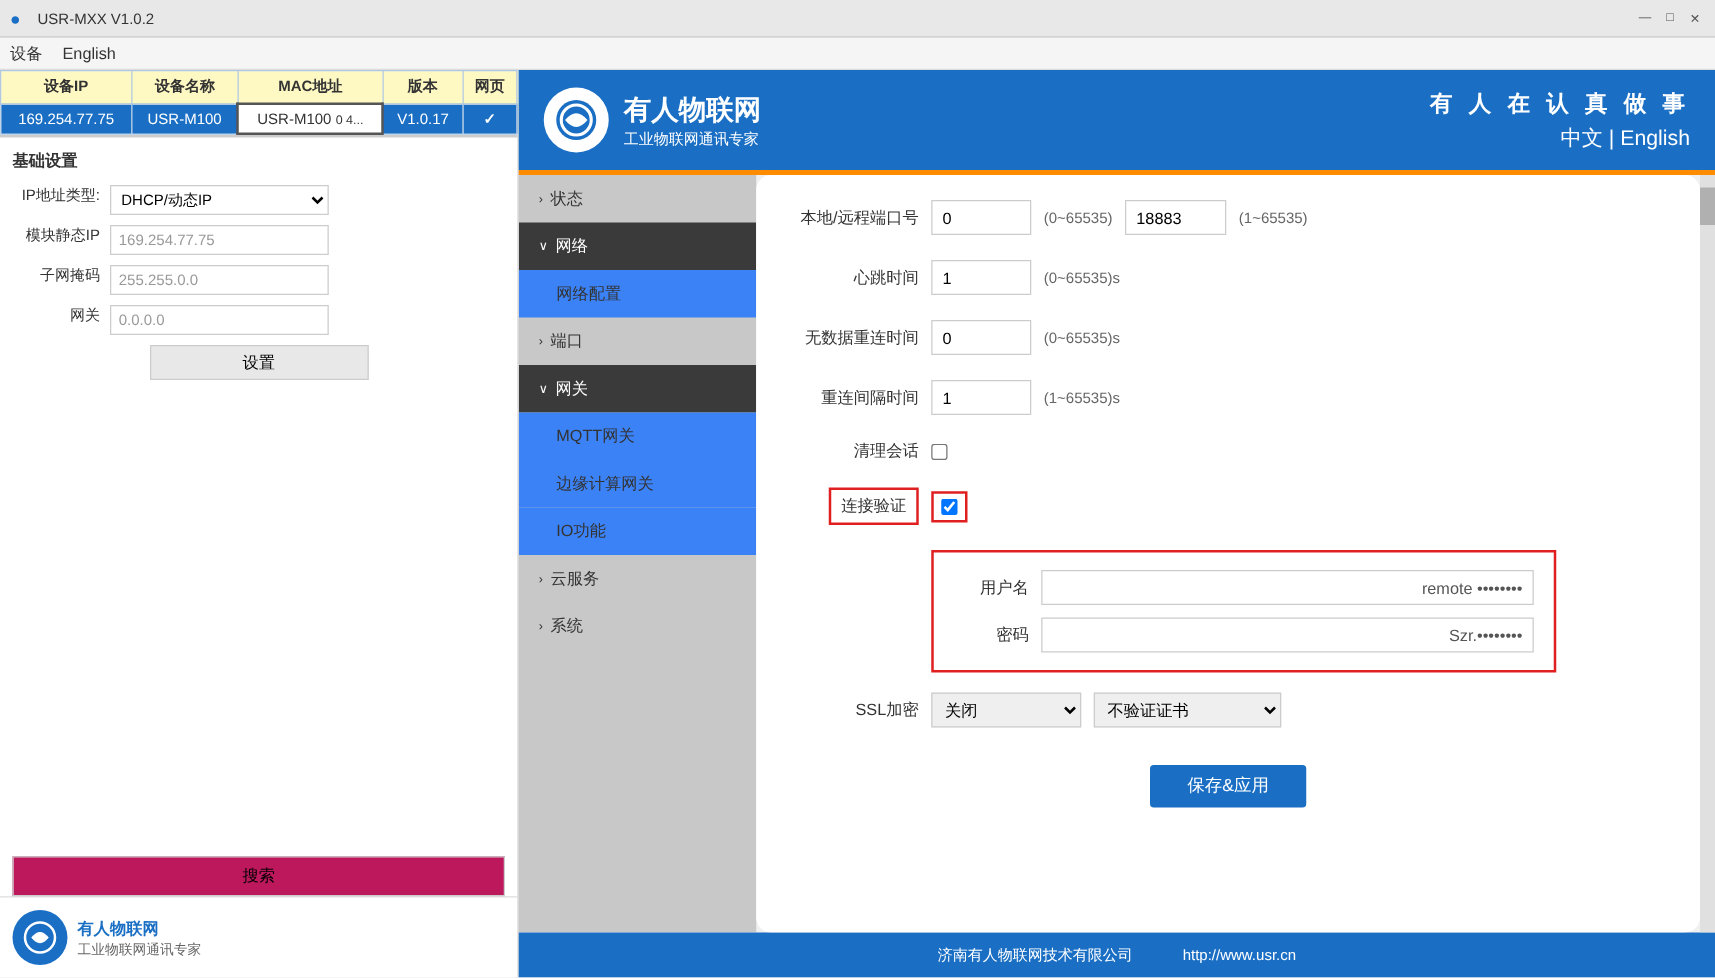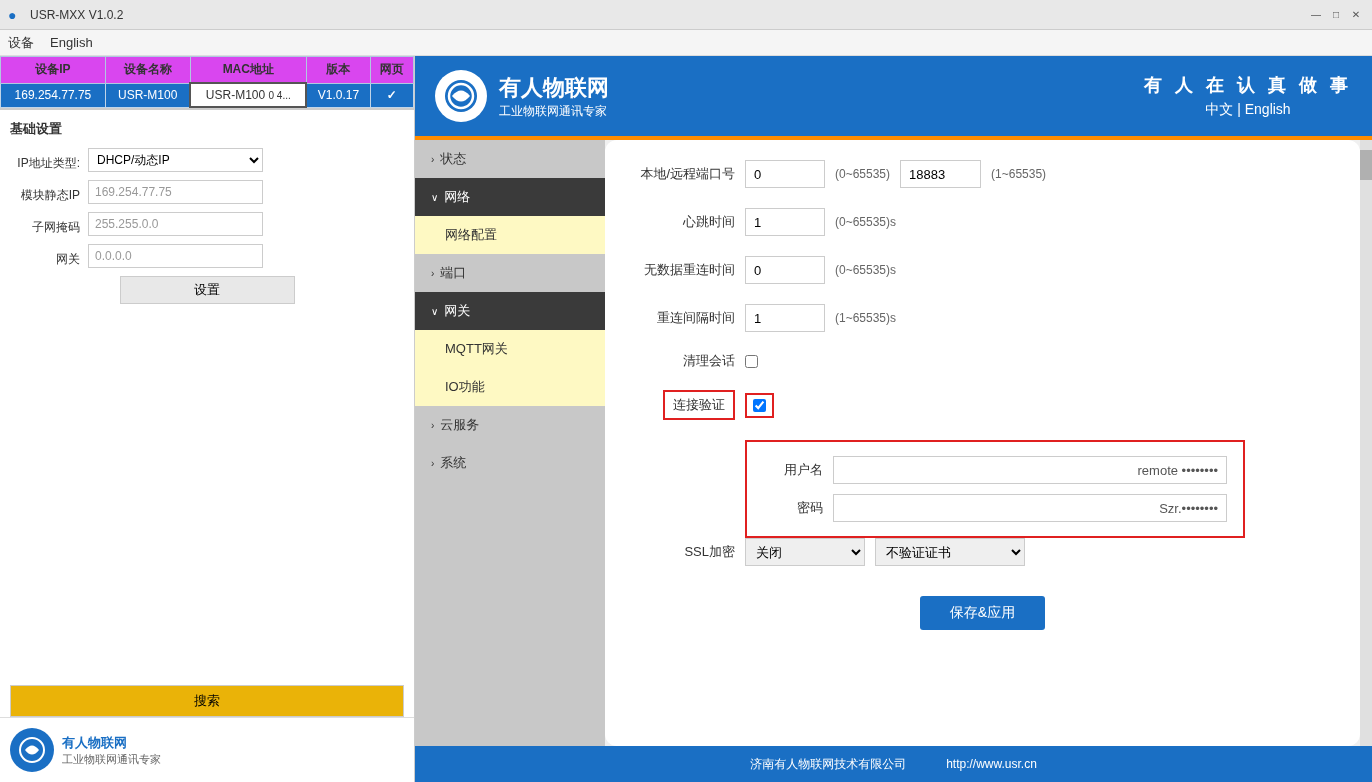--- a/index.html
+++ b/index.html
@@ -43,21 +43,21 @@
       width: 415px;
       border-right: 1px solid #ccc;
       display: flex;
       flex-direction: column;
       background: #fff;
     }
 
     
     .device-table { width: 100%; border-collapse: collapse; }
     .device-table th {
-      background: #d946ef;
+      background: #fef9c3;
       border: 1px solid #b0c8e0;
       padding: 4px 6px;
       font-size: 12px;
       text-align: center;
       color: #333;
     }
     .device-table td {
       border: 1px solid #c0d4e8;
       padding: 4px 6px;
       font-size: 12px;
@@ -74,21 +74,21 @@
       flex: 1;
     }
     .basic-settings-title {
       font-size: 13px;
       font-weight: bold;
       color: #333;
       margin-bottom: 10px;
     }
     .form-row {
       display: flex;
-      align-items: flex-end;
+      align-items: flex-start;
       margin-bottom: 8px;
       gap: 8px;
     }
     .form-label { font-size: 12px; color: #333; width: 70px; text-align: right; }
     .form-input {
       border: 1px solid #ccc;
       padding: 3px 6px;
       font-size: 12px;
       width: 175px;
       height: 24px;
@@ -106,21 +106,21 @@
       background: #e8e8e8;
       border: 1px solid #ccc;
       padding: 4px 40px;
       font-size: 13px;
       cursor: pointer;
       margin: 8px auto;
       display: block;
       width: 175px;
     }
     .btn-search {
-      background: #eab308;
+      background: #be185d;
       border: 1px solid #ccc;
       padding: 6px 0;
       font-size: 13px;
       cursor: pointer;
       width: calc(100% - 20px);
       margin: 0 10px;
       display: block;
     }
 
     
@@ -173,21 +173,21 @@
     .header-logo-text { color: #fff; }
     .header-logo-main { font-size: 22px; font-weight: bold; }
     .header-logo-sub { font-size: 12px; }
     .header-right-slogan {
       position: absolute;
       right: 20px;
       text-align: right;
       color: #fff;
     }
     .header-slogan-main { font-size: 18px; font-weight: bold; letter-spacing: 4px; }
-    .header-slogan-lang { font-size: 14px; margin-top: 4px; text-align: center; }
+    .header-slogan-lang { font-size: 17px; margin-top: 4px; }
     .header-orange-bar {
       height: 4px;
       background: #ff8c00;
     }
 
     
     .content-area {
       display: flex;
       flex: 1;
       overflow: hidden;
@@ -203,21 +203,21 @@
     .nav-item {
       padding: 10px 16px;
       font-size: 13px;
       color: #333;
       cursor: pointer;
       display: flex;
       align-items: center;
       gap: 6px;
     }
     .nav-item.active { background: #3a3a3a; color: #fff; }
-    .nav-item.sub { padding-left: 30px; background: #fef9c3; }
+    .nav-item.sub { padding-left: 30px; background: #3b82f6; }
 
     
     .main-content {
       flex: 1;
       padding: 20px 30px;
       background: #fff;
       overflow-y: auto;
       position: relative;
       border-radius: 12px;
     }
@@ -439,20 +439,23 @@
           <span>端口</span>
         </div>
         <div class="nav-item active">
           <span style="font-size:10px;">∨</span>
           <span>网关</span>
         </div>
         <div class="nav-item sub">
           <span>MQTT网关</span>
         </div>
         <div class="nav-item sub">
+          <span>边缘计算网关</span>
+        </div>
+        <div class="nav-item sub">
           <span>IO功能</span>
         </div>
         <div class="nav-item">
           <span style="font-size:10px;">›</span>
           <span>云服务</span>
         </div>
         <div class="nav-item">
           <span style="font-size:10px;">›</span>
           <span>系统</span>
         </div>
@@ -493,21 +496,21 @@
 
         <div class="checkbox-row">
           <span class="content-label" style="margin-right:0;text-decoration:underline;">
             <span style="border: 2px solid #e02020; padding: 4px 8px; display:inline-block;">连接验证</span>
           </span>
           <span style="border: 2px solid #e02020; padding: 4px 6px; display:inline-flex; align-items:center;">
             <input type="checkbox" checked="" style="">
           </span>
         </div>
 
-        <div style="border: 2px solid #e02020; padding: 14px 16px; margin-left: 110px; max-width: 500px;">
+        <div style="border: 2px solid #e02020; padding: 14px 16px; margin-bottom: 16px; margin-left: 110px; max-width: 500px;">
           <div class="auth-row">
             <span class="auth-label">用户名</span>
             <input type="text" class="auth-input" value="remote ••••••••" style="color: rgb(85, 85, 85);">
           </div>
           <div class="auth-row">
             <span class="auth-label">密码</span>
             <input type="text" class="auth-input" value="Szr.••••••••" style="color: rgb(85, 85, 85);">
           </div>
         </div>
 

